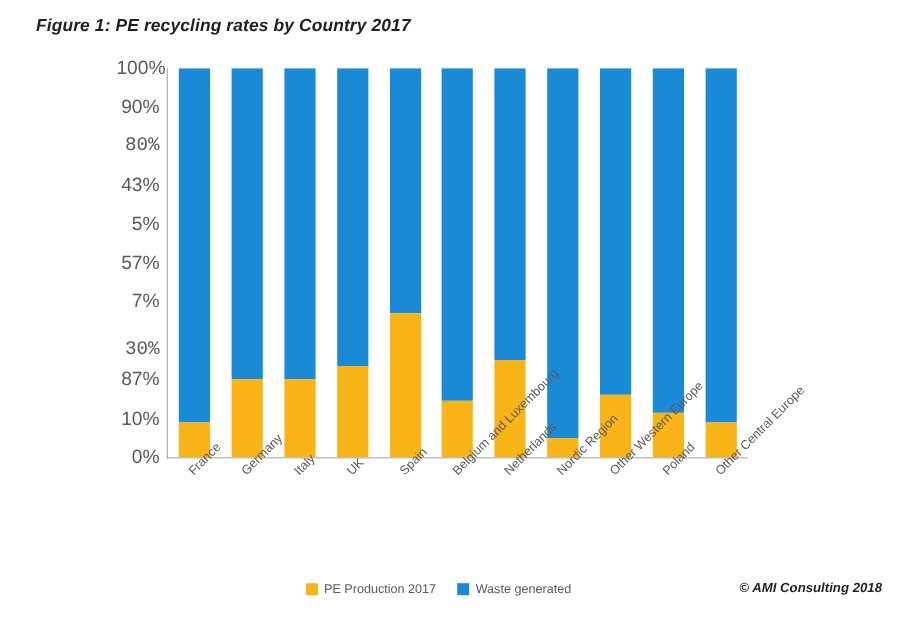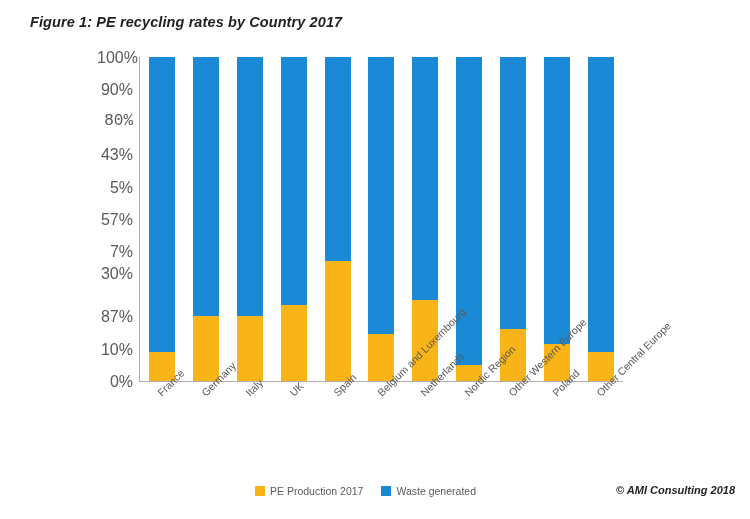--- a/index.html
+++ b/index.html
@@ -156,21 +156,21 @@
 
 <div class="page">
 
   <div class="fig-title">Figure 1: PE recycling rates by Country 2017</div>
 
 
   <div class="y-labels">
       <div class="y-label" style="top: 325px;">0%</div>
       <div class="y-label" style="top: 292.6px;">10%</div>
       <div class="y-label" style="top: 260.2px;">87%</div>
-      <div class="y-label" style="top: 217px;">30%</div>
+      <div class="y-label" style="top: 235px; font-family: Liberation Mono, monospace;">30%</div>
       <div class="y-label" style="top: 195.4px;">7%</div>
       <div class="y-label" style="top: 163px;">57%</div>
       <div class="y-label" style="top: 130.6px;">5%</div>
       <div class="y-label" style="top: 98.2px;">43%</div>
       <div class="y-label" style="top: 65px; font-family: Liberation Mono, monospace;">80%</div>
       <div class="y-label" style="top: 33.4px;">90%</div>
       <div class="y-label" style="top: 1px;">100%</div>
     </div>
 
   <div class="plot-area">

